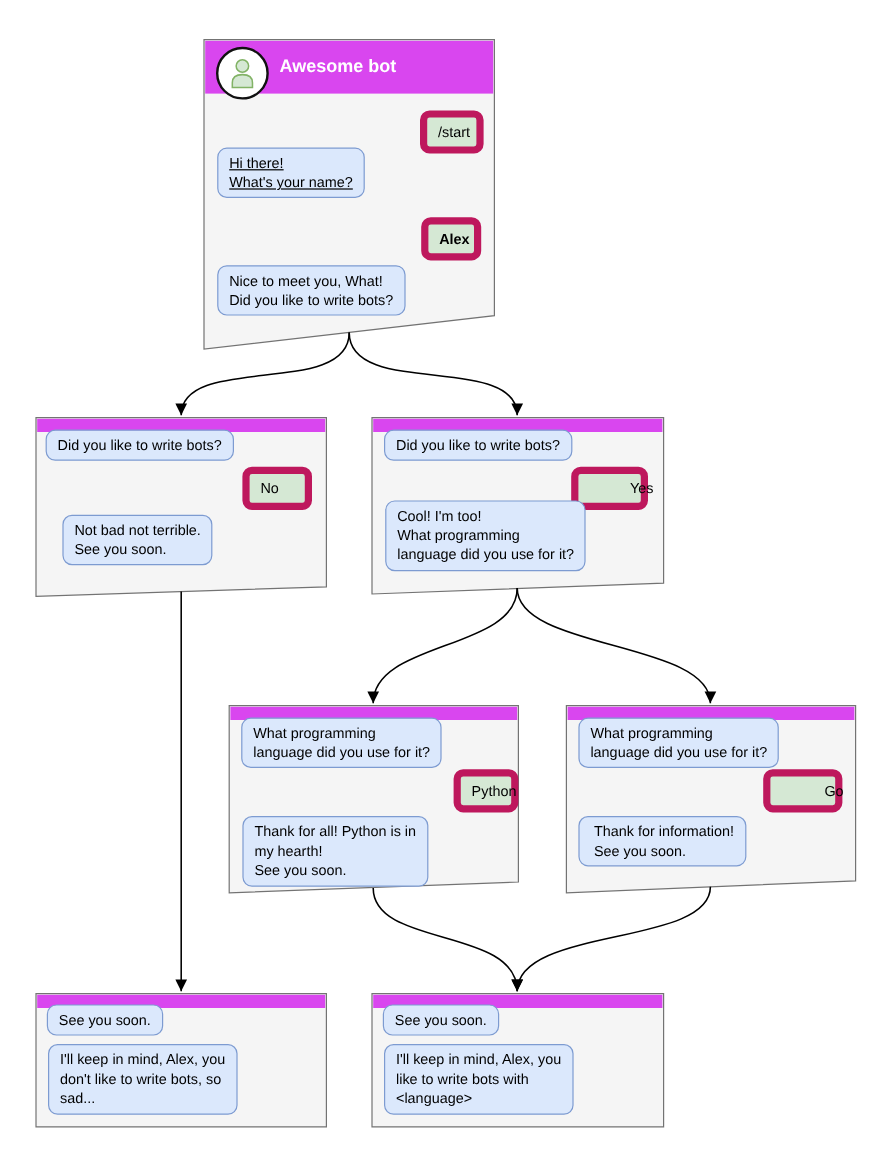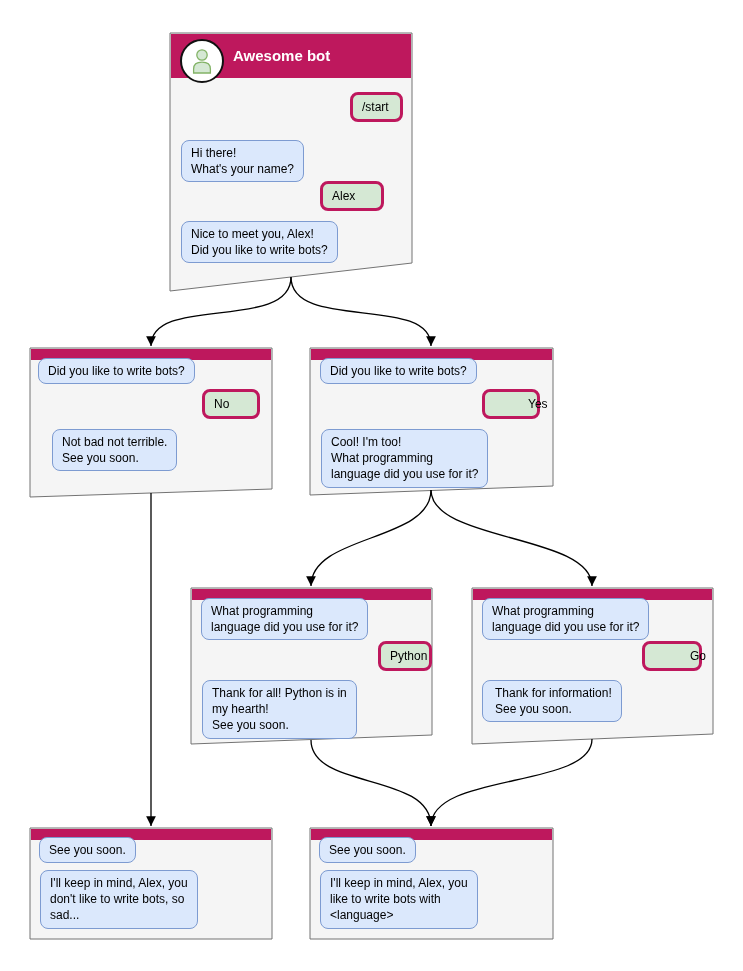--- a/index.html
+++ b/index.html
@@ -5,39 +5,39 @@
   html,body{margin:0;padding:0;background:#ffffff;}
   #canvas{
     position:relative;width:743px;height:971px;overflow:hidden;
     font-family:"Liberation Sans", sans-serif;background:#ffffff;
   }
   #shapes-layer,#arrows-layer{position:absolute;left:0;top:0;}
   #arrows-layer{z-index:3;pointer-events:none;}
   .window{position:absolute;z-index:2;}
   .win-header{
     position:absolute;left:1px;top:1px;right:1px;height:11px;
-    background:#be185d;
+    background:#d946ef;
   }
   .win-header.main{height:44px;}
   .avatar{
     position:absolute;left:9px;top:5px;width:40px;height:40px;
     background:#ffffff;border:2px solid #111111;border-radius:50%;
     display:flex;align-items:center;justify-content:center;
   }
   .win-title{
     position:absolute;left:62px;top:0;height:44px;line-height:44px;
     color:#ffffff;font-size:15px;font-weight:bold;
   }
   .msg{
     position:absolute;white-space:pre;
     font-size:12px;line-height:1.35;color:#000000;
     padding:4px 9px;border-radius:8px;box-sizing:border-box;
   }
   .msg.bot{background:#dbe8fc;border:1px solid #7d9bd1;}
-  .msg.user{background:#d5e8d4;border:3px solid #be185d;}
+  .msg.user{background:#d5e8d4;border:6px solid #be185d;}
 </style>
 </head>
 <body>
 
 <div id="canvas">
 
   <svg id="shapes-layer" width="743" height="971">
     <g fill="#f5f5f5" stroke="#737373" stroke-width="1">
       <polygon points="170,33 412,33 412,263 170,291"></polygon>
       <polygon points="30,348 272,348 272,489 30,497"></polygon>
@@ -53,40 +53,40 @@
     <div class="win-header main">
       <div class="avatar">
         <svg width="32" height="32" viewBox="0 0 40 40">
           <circle cx="20" cy="12.5" r="6.5" fill="#d5e8d4" stroke="#82b366" stroke-width="1.6"></circle>
           <path d="M9.5,35 L9.5,30 Q9.5,21.5 20,21.5 Q30.5,21.5 30.5,30 L30.5,35 Z" fill="#d5e8d4" stroke="#82b366" stroke-width="1.6"></path>
         </svg>
       </div>
       <div class="win-title">Awesome bot</div>
     </div>
     <div class="msg user" style="right:9px;top:59px;width:53px;">/start</div>
-    <div class="msg bot" style="left:11px;top:107px;">Hi there!
+    <div class="msg bot" style="left:11px;top:90px;text-decoration:underline;">Hi there!
 What's your name?</div>
-    <div class="msg user" style="right:28px;top:148px;width:64px;">Alex</div>
-    <div class="msg bot" style="left:11px;top:188px;">Nice to meet you, Alex!
+    <div class="msg user" style="right:11px;top:148px;width:50px;font-weight:bold;">Alex</div>
+    <div class="msg bot" style="left:11px;top:188px;">Nice to meet you, What!
 Did you like to write bots?</div>
   </div>
 
   <div class="window" style="left:30px;top:348px;width:242px;height:149px;">
     <div class="win-header"></div>
     <div class="msg bot" style="left:8px;top:10px;">Did you like to write bots?</div>
     <div class="msg user" style="right:12px;top:41px;width:58px;">No</div>
     <div class="msg bot" style="left:12px;top:81px;margin-left:10px;">Not bad not terrible.
 See you soon.</div>
   </div>
 
   <div class="window" style="left:310px;top:348px;width:243px;height:147px;">
     <div class="win-header"></div>
     <div class="msg bot" style="left:10px;top:10px;">Did you like to write bots?</div>
     <div class="msg user" style="right:13px;top:41px;width:58px;padding-left:43px;">Yes</div>
-    <div class="msg bot" style="left:11px;top:81px;">Cool! I'm too!
+    <div class="msg bot" style="left:11px;top:69px;">Cool! I'm too!
 What programming
 language did you use for it?</div>
   </div>
 
   <div class="window" style="left:191px;top:588px;width:241px;height:156px;">
     <div class="win-header"></div>
     <div class="msg bot" style="left:10px;top:10px;">What programming
 language did you use for it?</div>
     <div class="msg user" style="right:0;top:53px;width:54px;">Python</div>
     <div class="msg bot" style="left:11px;top:92px;">Thank for all! Python is in

